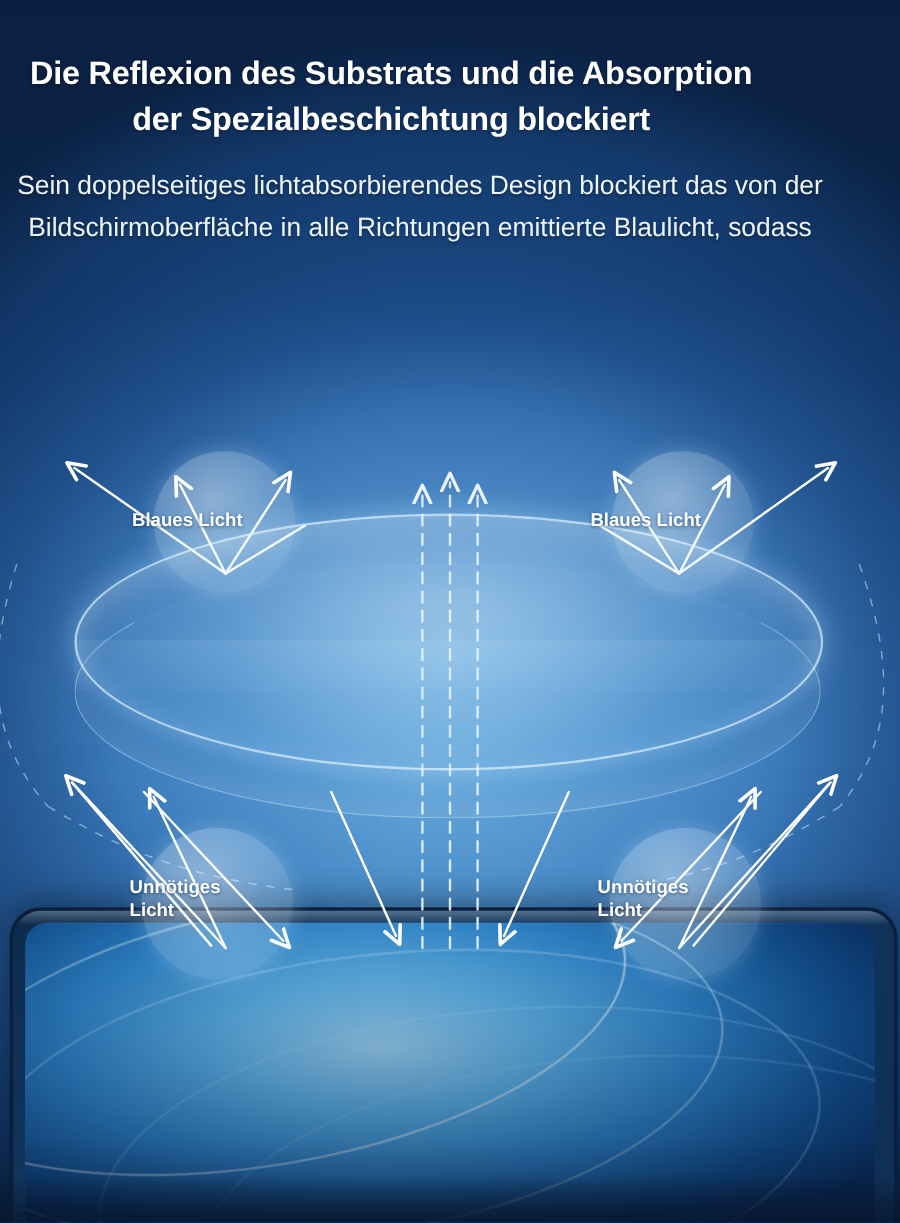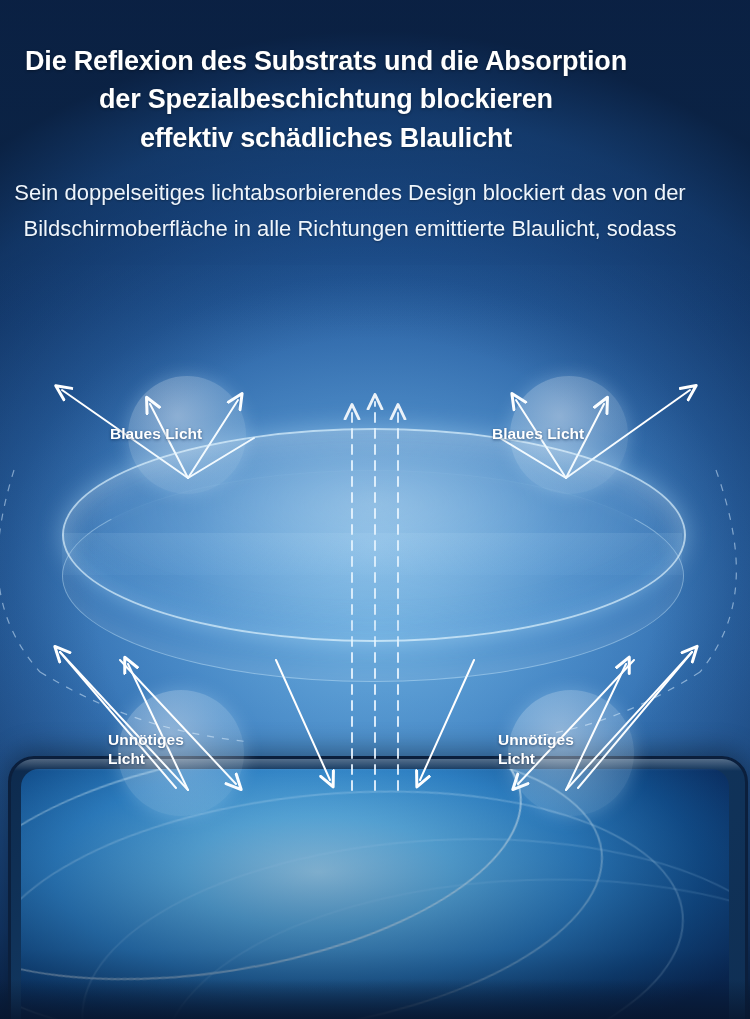--- a/index.html
+++ b/index.html
@@ -275,22 +275,21 @@
     </div>
     <div class="phone-highlight"></div>
   </div>
 
   <div class="vignette"></div>
   <div class="bottom-fade"></div>
 
   <div class="header">
     <h1 class="headline">
       <span class="l2">Die Reflexion des Substrats und die Absorption</span>
-      <span class="l2">der Spezialbeschichtung blockieren</span>
-      <span class="l2">effektiv schädliches Blaulicht</span>
+      <span class="l2">der Spezialbeschichtung blockiert</span>
     </h1>
     <p class="subtext">
       <span>Sein doppelseitiges lichtabsorbierendes Design blockiert das von der</span>
       <span>Bildschirmoberfläche in alle Richtungen emittierte Blaulicht, sodass</span>
     </p>
   </div>
 
 </div>
 
 </body></html>

